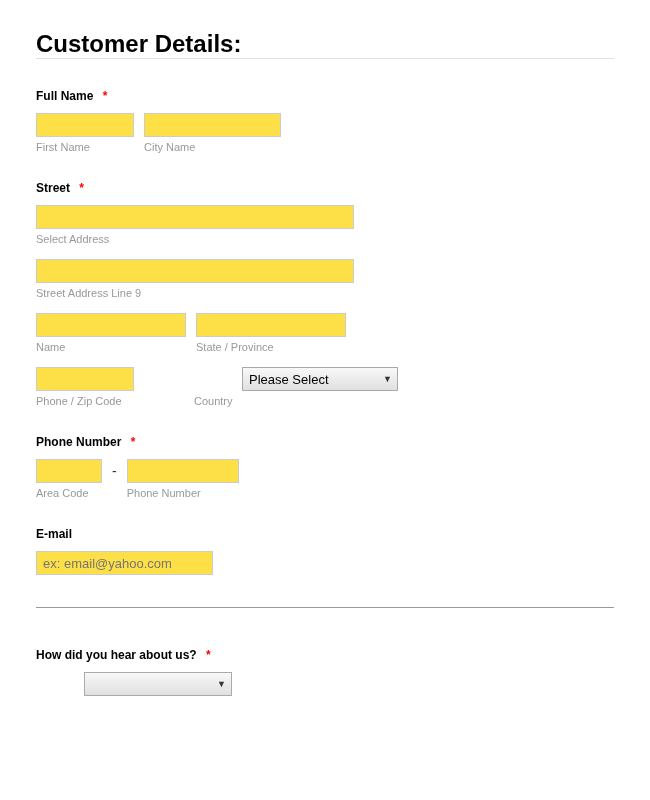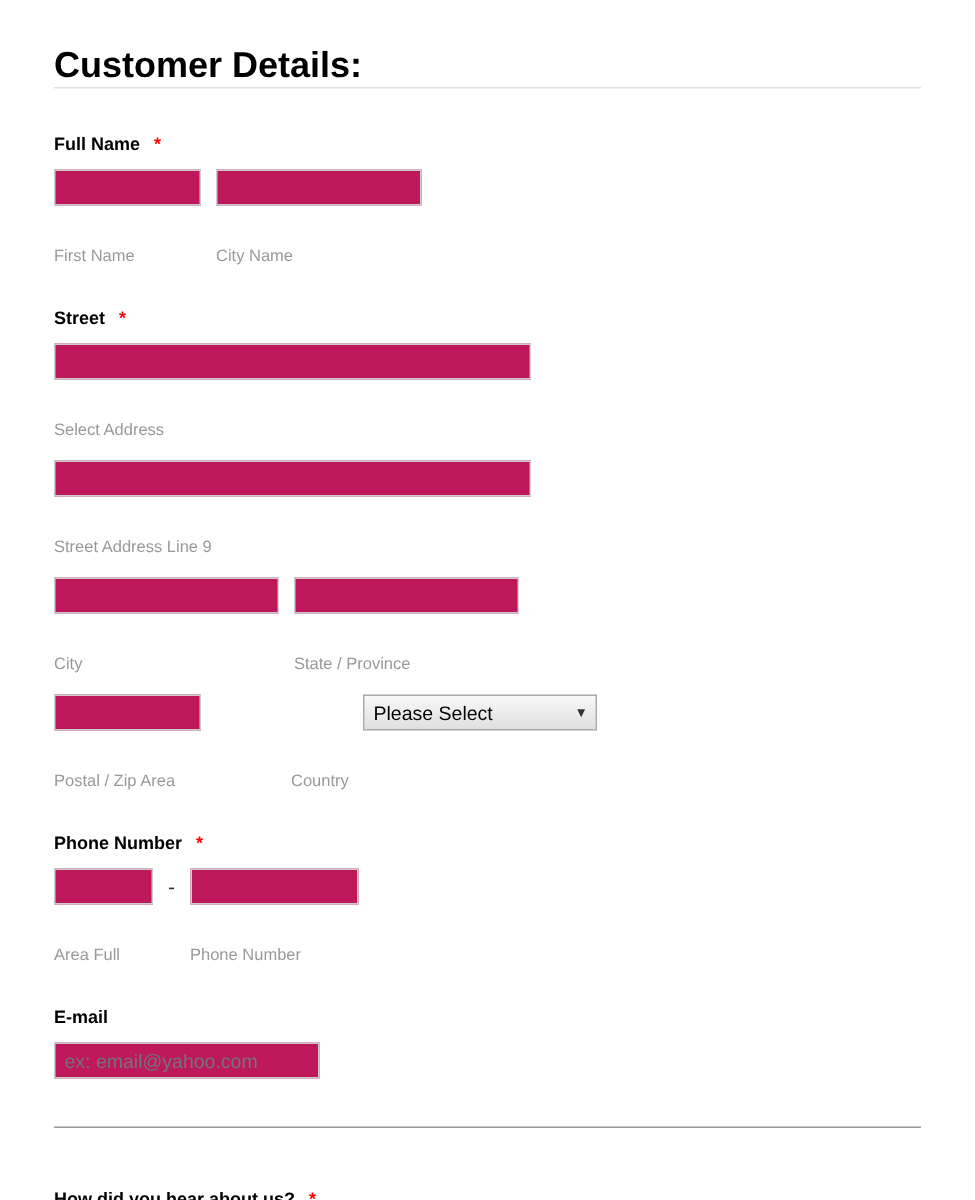--- a/index.html
+++ b/index.html
@@ -47,30 +47,29 @@
       margin-left: 6px;
     }
     .input-row {
       display: flex;
       gap: 10px;
       margin-bottom: 4px;
     }
     .input-col {
       display: flex;
       flex-direction: column;
-      gap: 24px;
     }
     .sublabel {
       font-size: 11px;
       color: #999;
       margin-top: 4px;
     }
     input[type="text"] {
       border: 1px solid #ccc;
-      background: #be185d;
+      background: #fde047;
       padding: 4px 6px;
       font-size: 13px;
       height: 24px;
       outline: none;
     }
     .input-small {
       width: 98px;
     }
     .input-medium {
       width: 137px;
@@ -176,52 +175,52 @@
     </div>
     <div class="address-row">
       <div class="input-col">
         <input type="text" class="input-wide" style="">
         <span class="sublabel">Street Address Line 9</span>
       </div>
     </div>
     <div class="input-row address-row">
       <div class="input-col">
         <input type="text" class="input-city" style="">
-        <span class="sublabel">City</span>
+        <span class="sublabel">Name</span>
       </div>
       <div class="input-col">
         <input type="text" class="input-state" style="">
         <span class="sublabel">State / Province</span>
       </div>
     </div>
     <div class="input-row">
       <div class="input-col">
         <input type="text" class="input-postal" style="">
-        <span class="sublabel">Postal / Zip Area</span>
+        <span class="sublabel">Phone / Zip Code</span>
       </div>
       <div class="input-col" style="margin-left:50px">
         <div class="select-wrapper">
           <select class="select-country">
             <option>Please Select</option>
           </select>
         </div>
         <span class="sublabel">Country</span>
       </div>
     </div>
   </div>
 
   <div class="field-group" style="">
     <label class="field-label">
       <span>Phone Number</span>
       <span class="required-star">*</span>
     </label>
     <div class="input-row">
       <div class="input-col">
         <input type="text" class="input-areacode" style="">
-        <span class="sublabel">Area Full</span>
+        <span class="sublabel">Area Code</span>
       </div>
       <span class="phone-dash">-</span>
       <div class="input-col">
         <input type="text" class="input-phone" style="">
         <span class="sublabel">Phone Number</span>
       </div>
     </div>
   </div>
 
   <div class="field-group">

